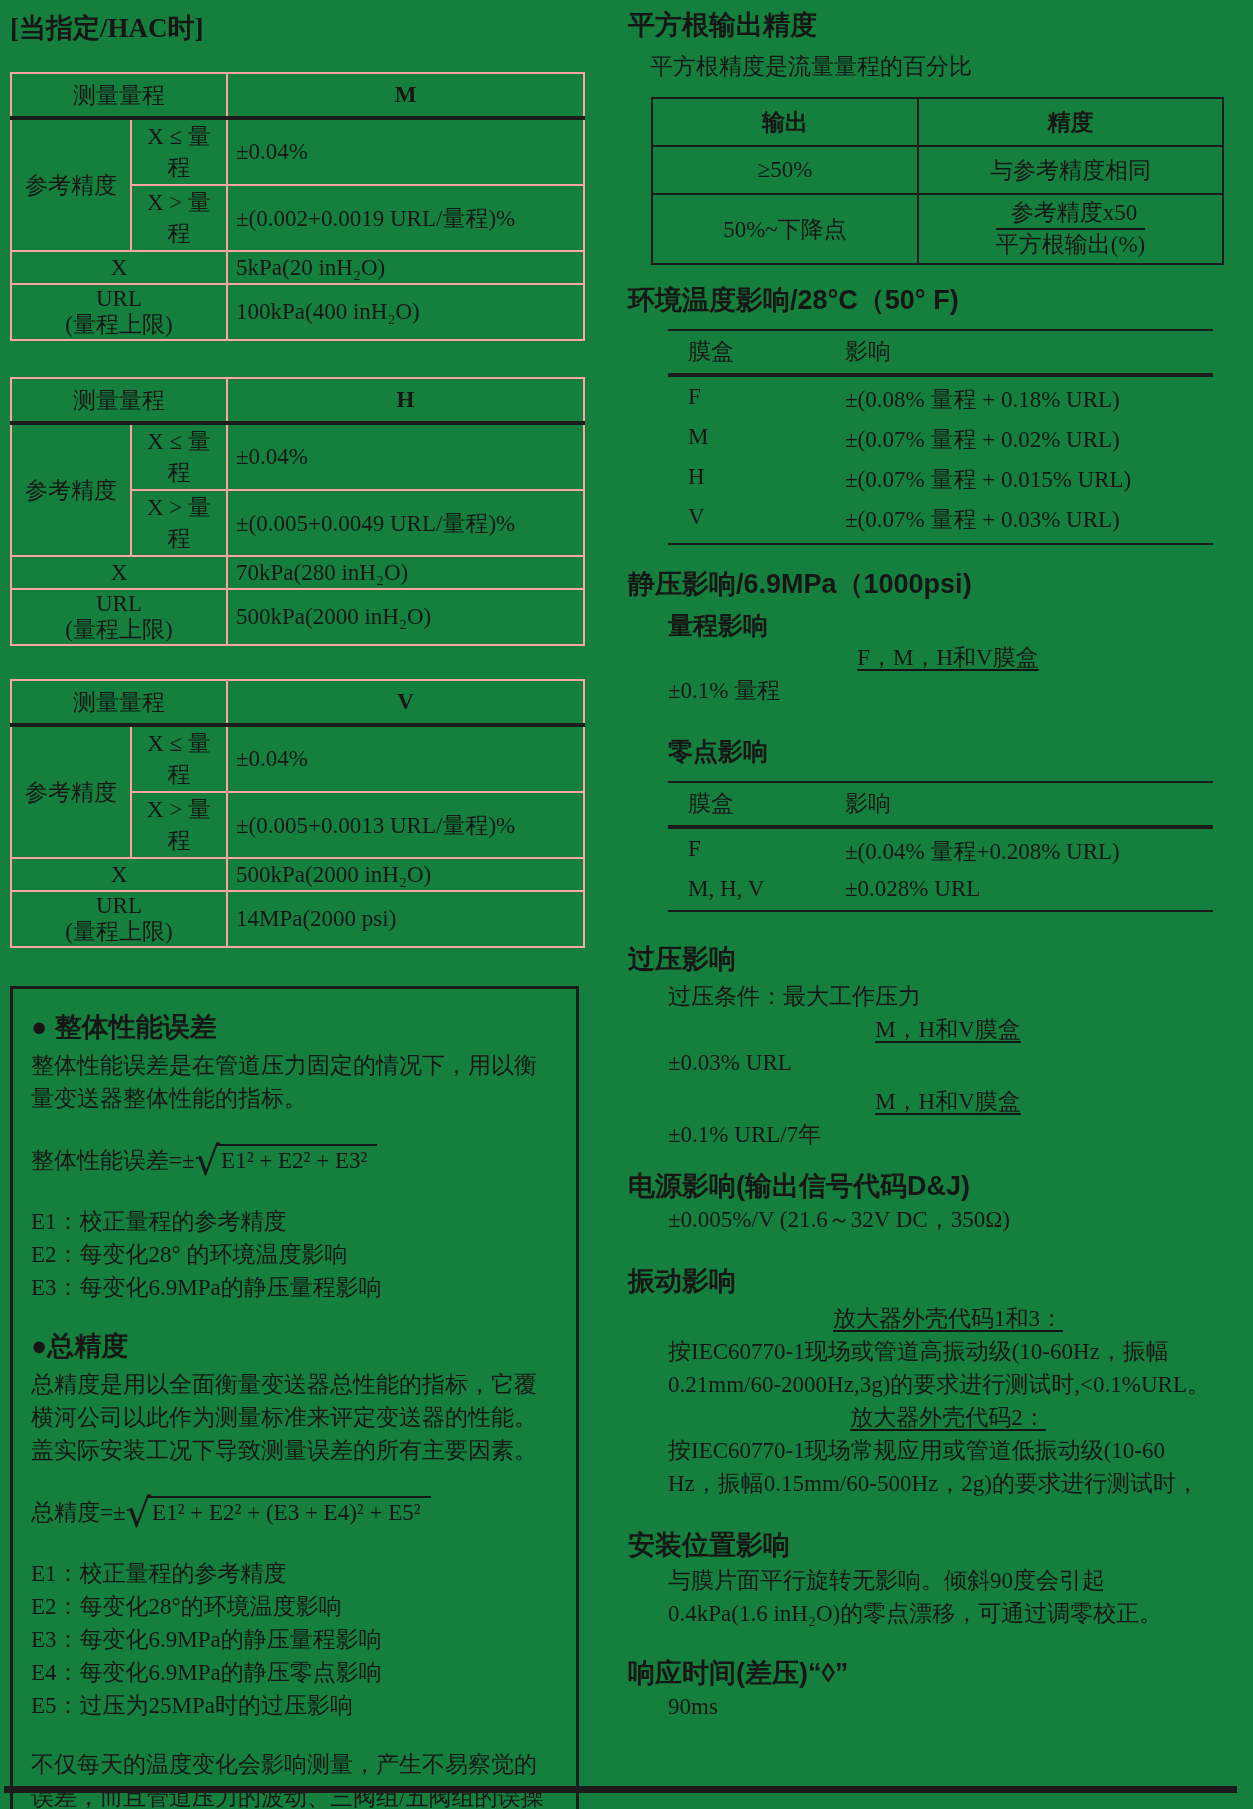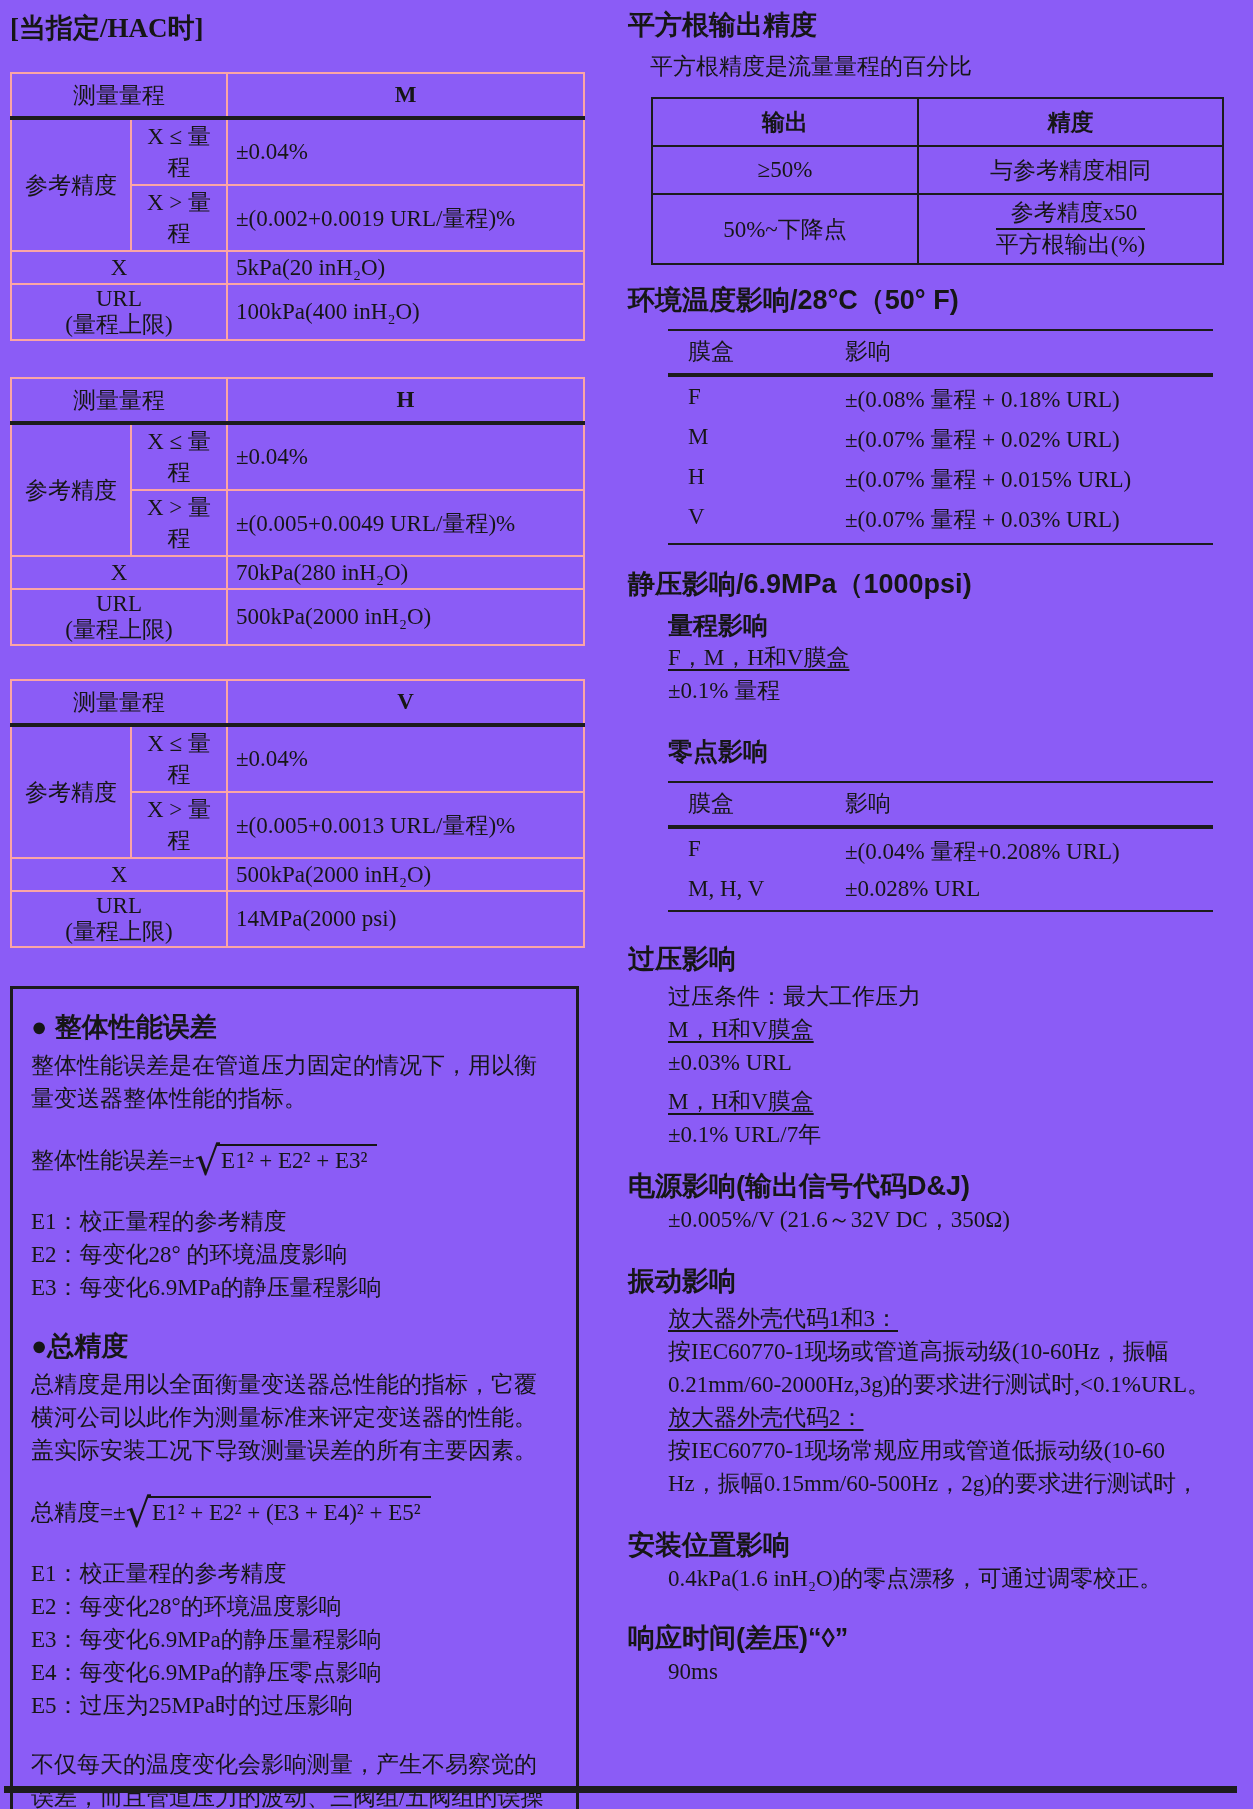--- a/index.html
+++ b/index.html
@@ -1,19 +1,19 @@
 <!DOCTYPE html>
 <html><head>
 <meta charset="utf-8">
 <style>
   html,body{margin:0;padding:0;background:#f2f2f2;}
   .page{
     position:relative;
     width:1253px;height:1809px;
-    background:#8b5cf6;
+    background:#15803d;
     color:#161616;
     font-family:"Liberation Serif","DejaVu Serif",serif;
     font-size:23px;
     overflow:hidden;
   }
   
   .col-left{position:absolute;left:10px;top:0;width:575px;}
   .col-right{position:absolute;left:628px;top:0;width:600px;}
 
   
@@ -46,21 +46,21 @@
   .pline{line-height:33px;}
   .terms{margin-top:24px;}
   .closing{margin-top:26px;}
   .formula{margin-top:26px;margin-bottom:4px;white-space:nowrap;}
   .sqrt-sign{font-size:40px;line-height:1;vertical-align:-7px;font-family:"DejaVu Sans","Liberation Sans",sans-serif;font-weight:normal;}
   .radicand{display:inline-block;border-top:2px solid #161616;padding:2px 10px 0 4px;margin-left:-3px;}
 
   
   .indent{margin-left:22px;}
   .indent40{margin-left:40px;}
-  .ul{text-decoration:underline;text-underline-offset:4px;}
+  .ul{text-decoration:underline;text-underline-offset:4px;text-align:center;}
 
   
   .sqrt-table{border-collapse:collapse;margin:14px 0 0 23px;table-layout:fixed;}
   .sqrt-table td{border:2px solid #1c1c1c;text-align:center;vertical-align:middle;font-size:23px;}
   .sqrt-table .head td{font-weight:bold;height:44px;}
   .sqrt-table .r1 td{height:44px;}
   .sqrt-table .r2 td{height:66px;}
   .frac{display:inline-block;line-height:28px;text-align:right;}
   .frac .num{display:block;border-bottom:2px solid #161616;padding:0 8px 1px 8px;}
   .frac .den{display:block;padding-top:1px;}
@@ -320,20 +320,21 @@
 
     <div class="hd sec-title" style="margin-top:28px;">振动影响</div>
     <div class="indent40 line ul" style="margin-top:4px;">放大器外壳代码1和3：</div>
     <div class="indent40 line">按IEC60770-1现场或管道高振动级(10-60Hz，振幅</div>
     <div class="indent40 line">0.21mm/60-2000Hz,3g)的要求进行测试时,&lt;0.1%URL。</div>
     <div class="indent40 line ul">放大器外壳代码2：</div>
     <div class="indent40 line">按IEC60770-1现场常规应用或管道低振动级(10-60</div>
     <div class="indent40 line">Hz，振幅0.15mm/60-500Hz，2g)的要求进行测试时，</div>
 
     <div class="hd sec-title" style="margin-top:28px;">安装位置影响</div>
+    <div class="indent40 line" style="margin-top:2px;">与膜片面平行旋转无影响。倾斜90度会引起</div>
     <div class="indent40 line">0.4kPa(1.6 inH₂O)的零点漂移，可通过调零校正。</div>
 
     <div class="hd sec-title" style="margin-top:26px;">响应时间(差压)“◊”</div>
     <div class="indent40 line">90ms</div>
 
   </div>
 
   <div class="bottom-rule"></div>
 </div>
 

